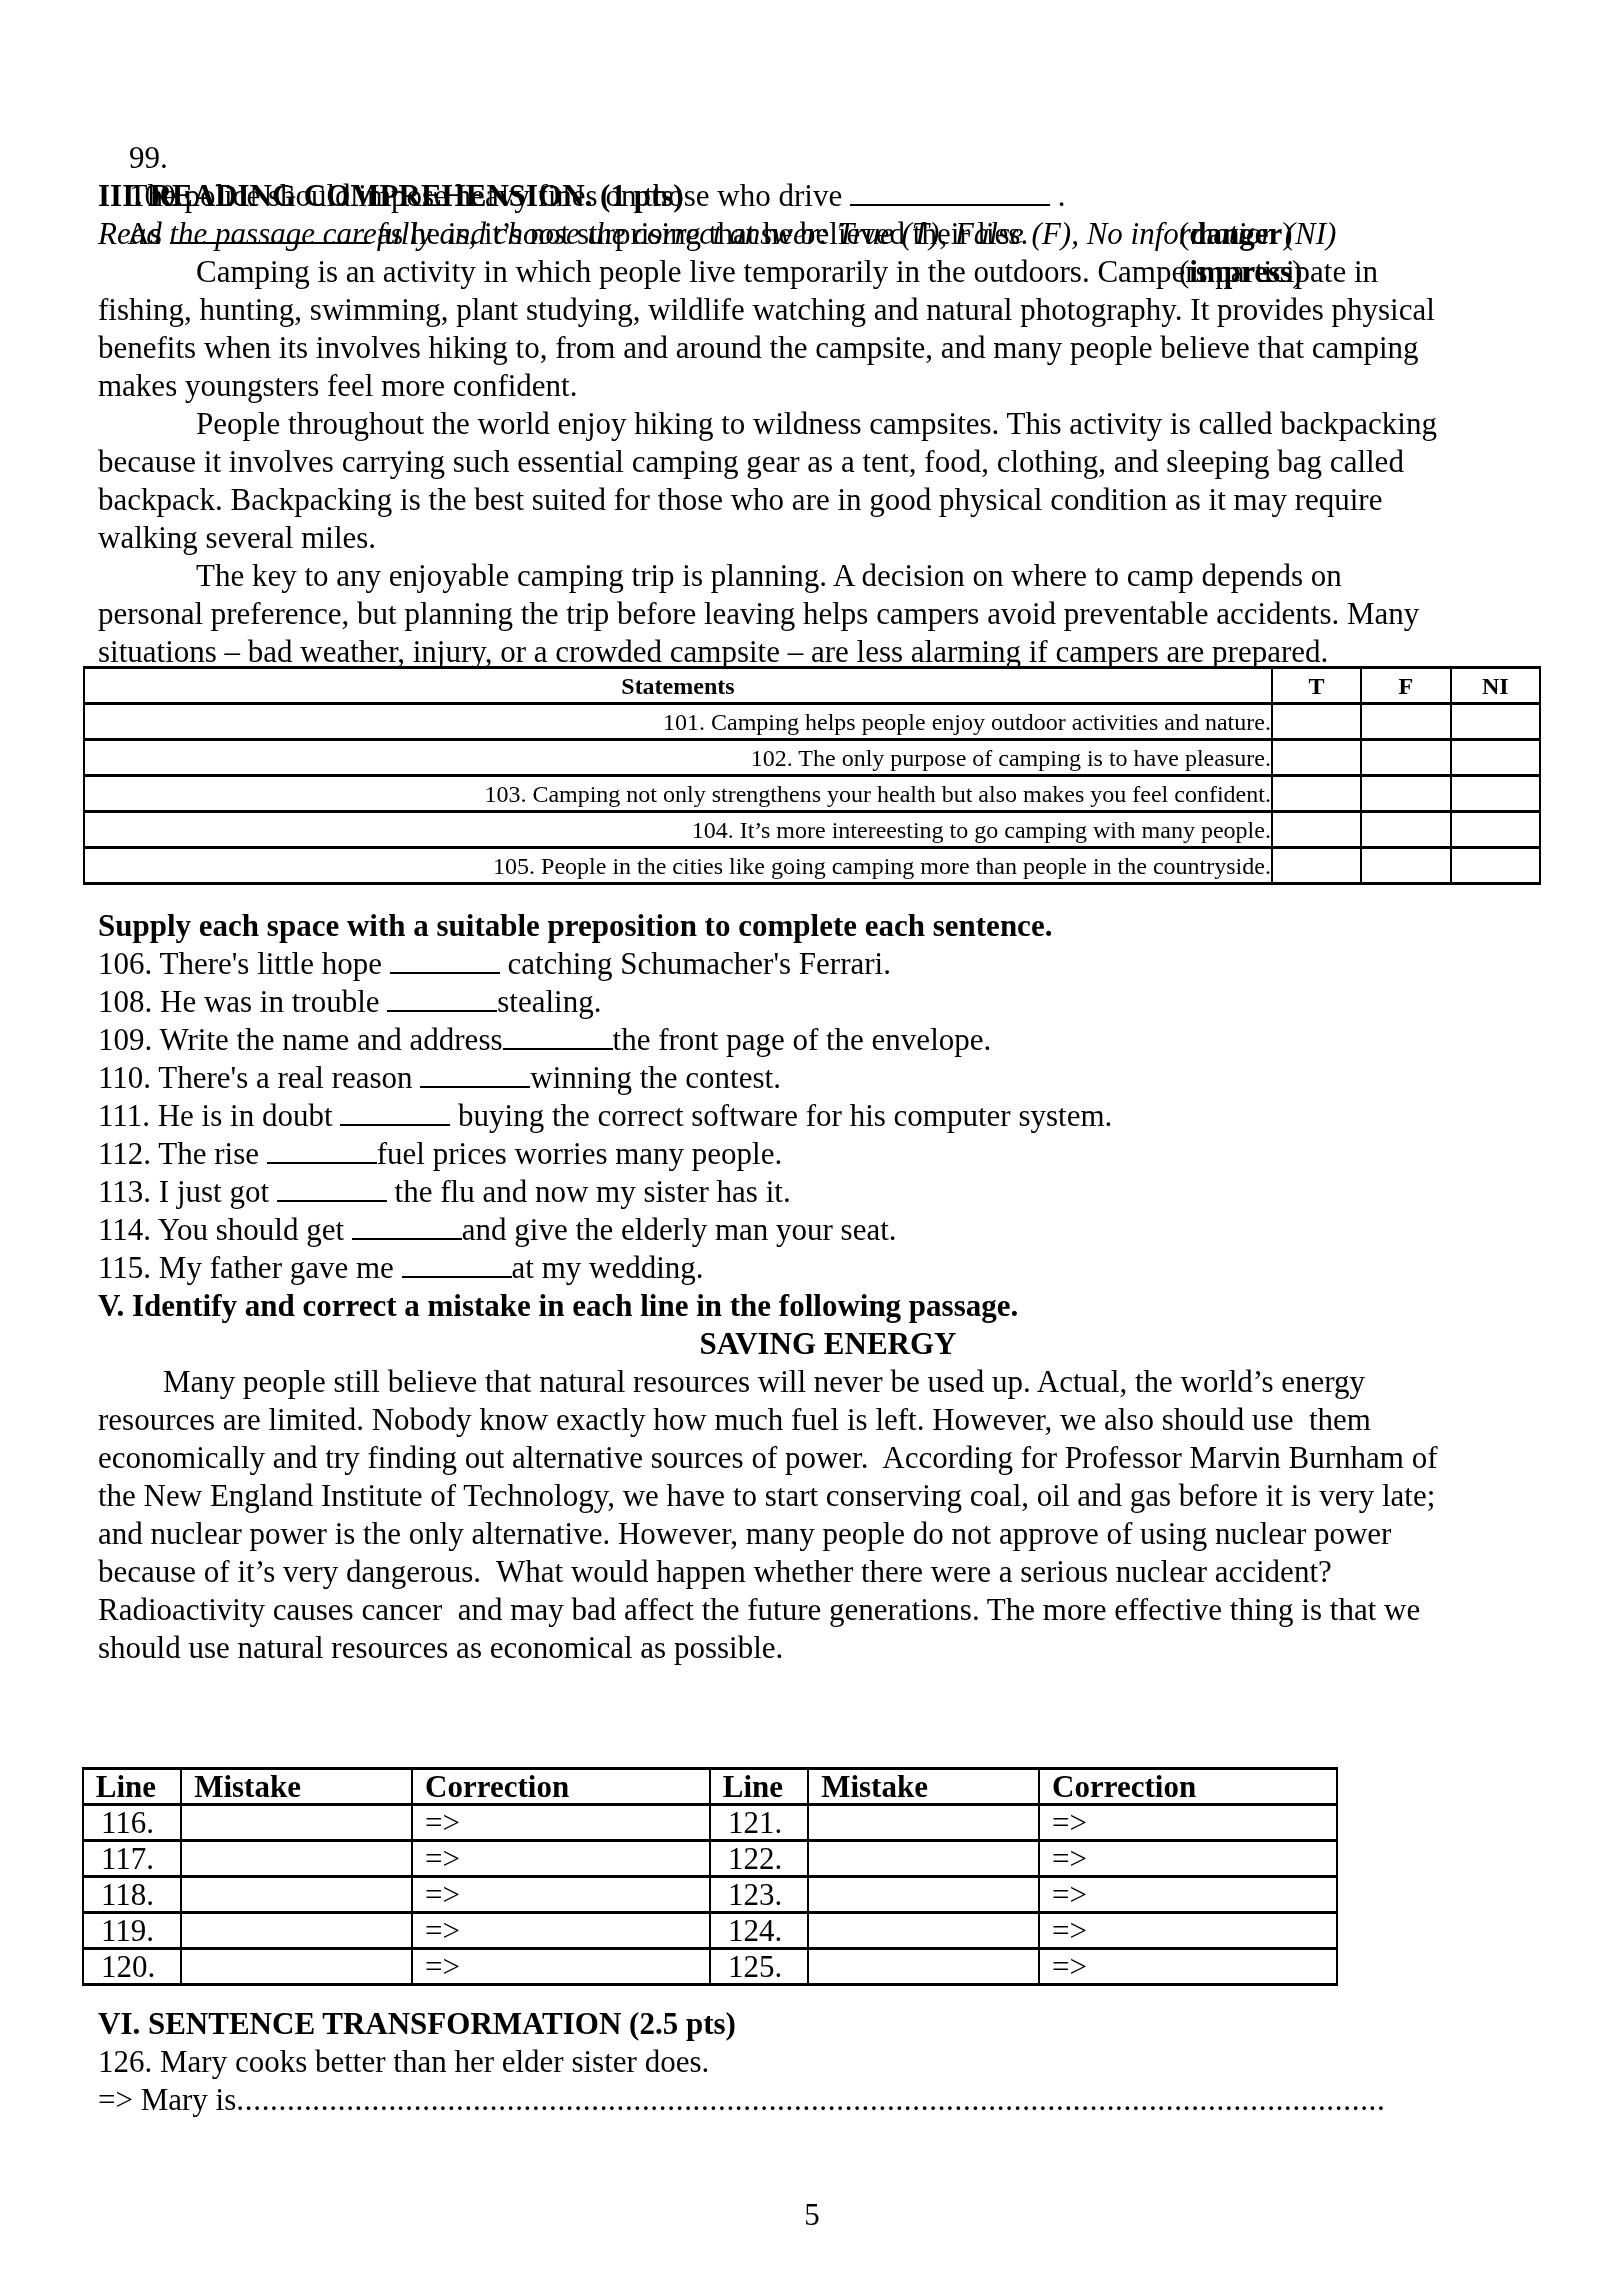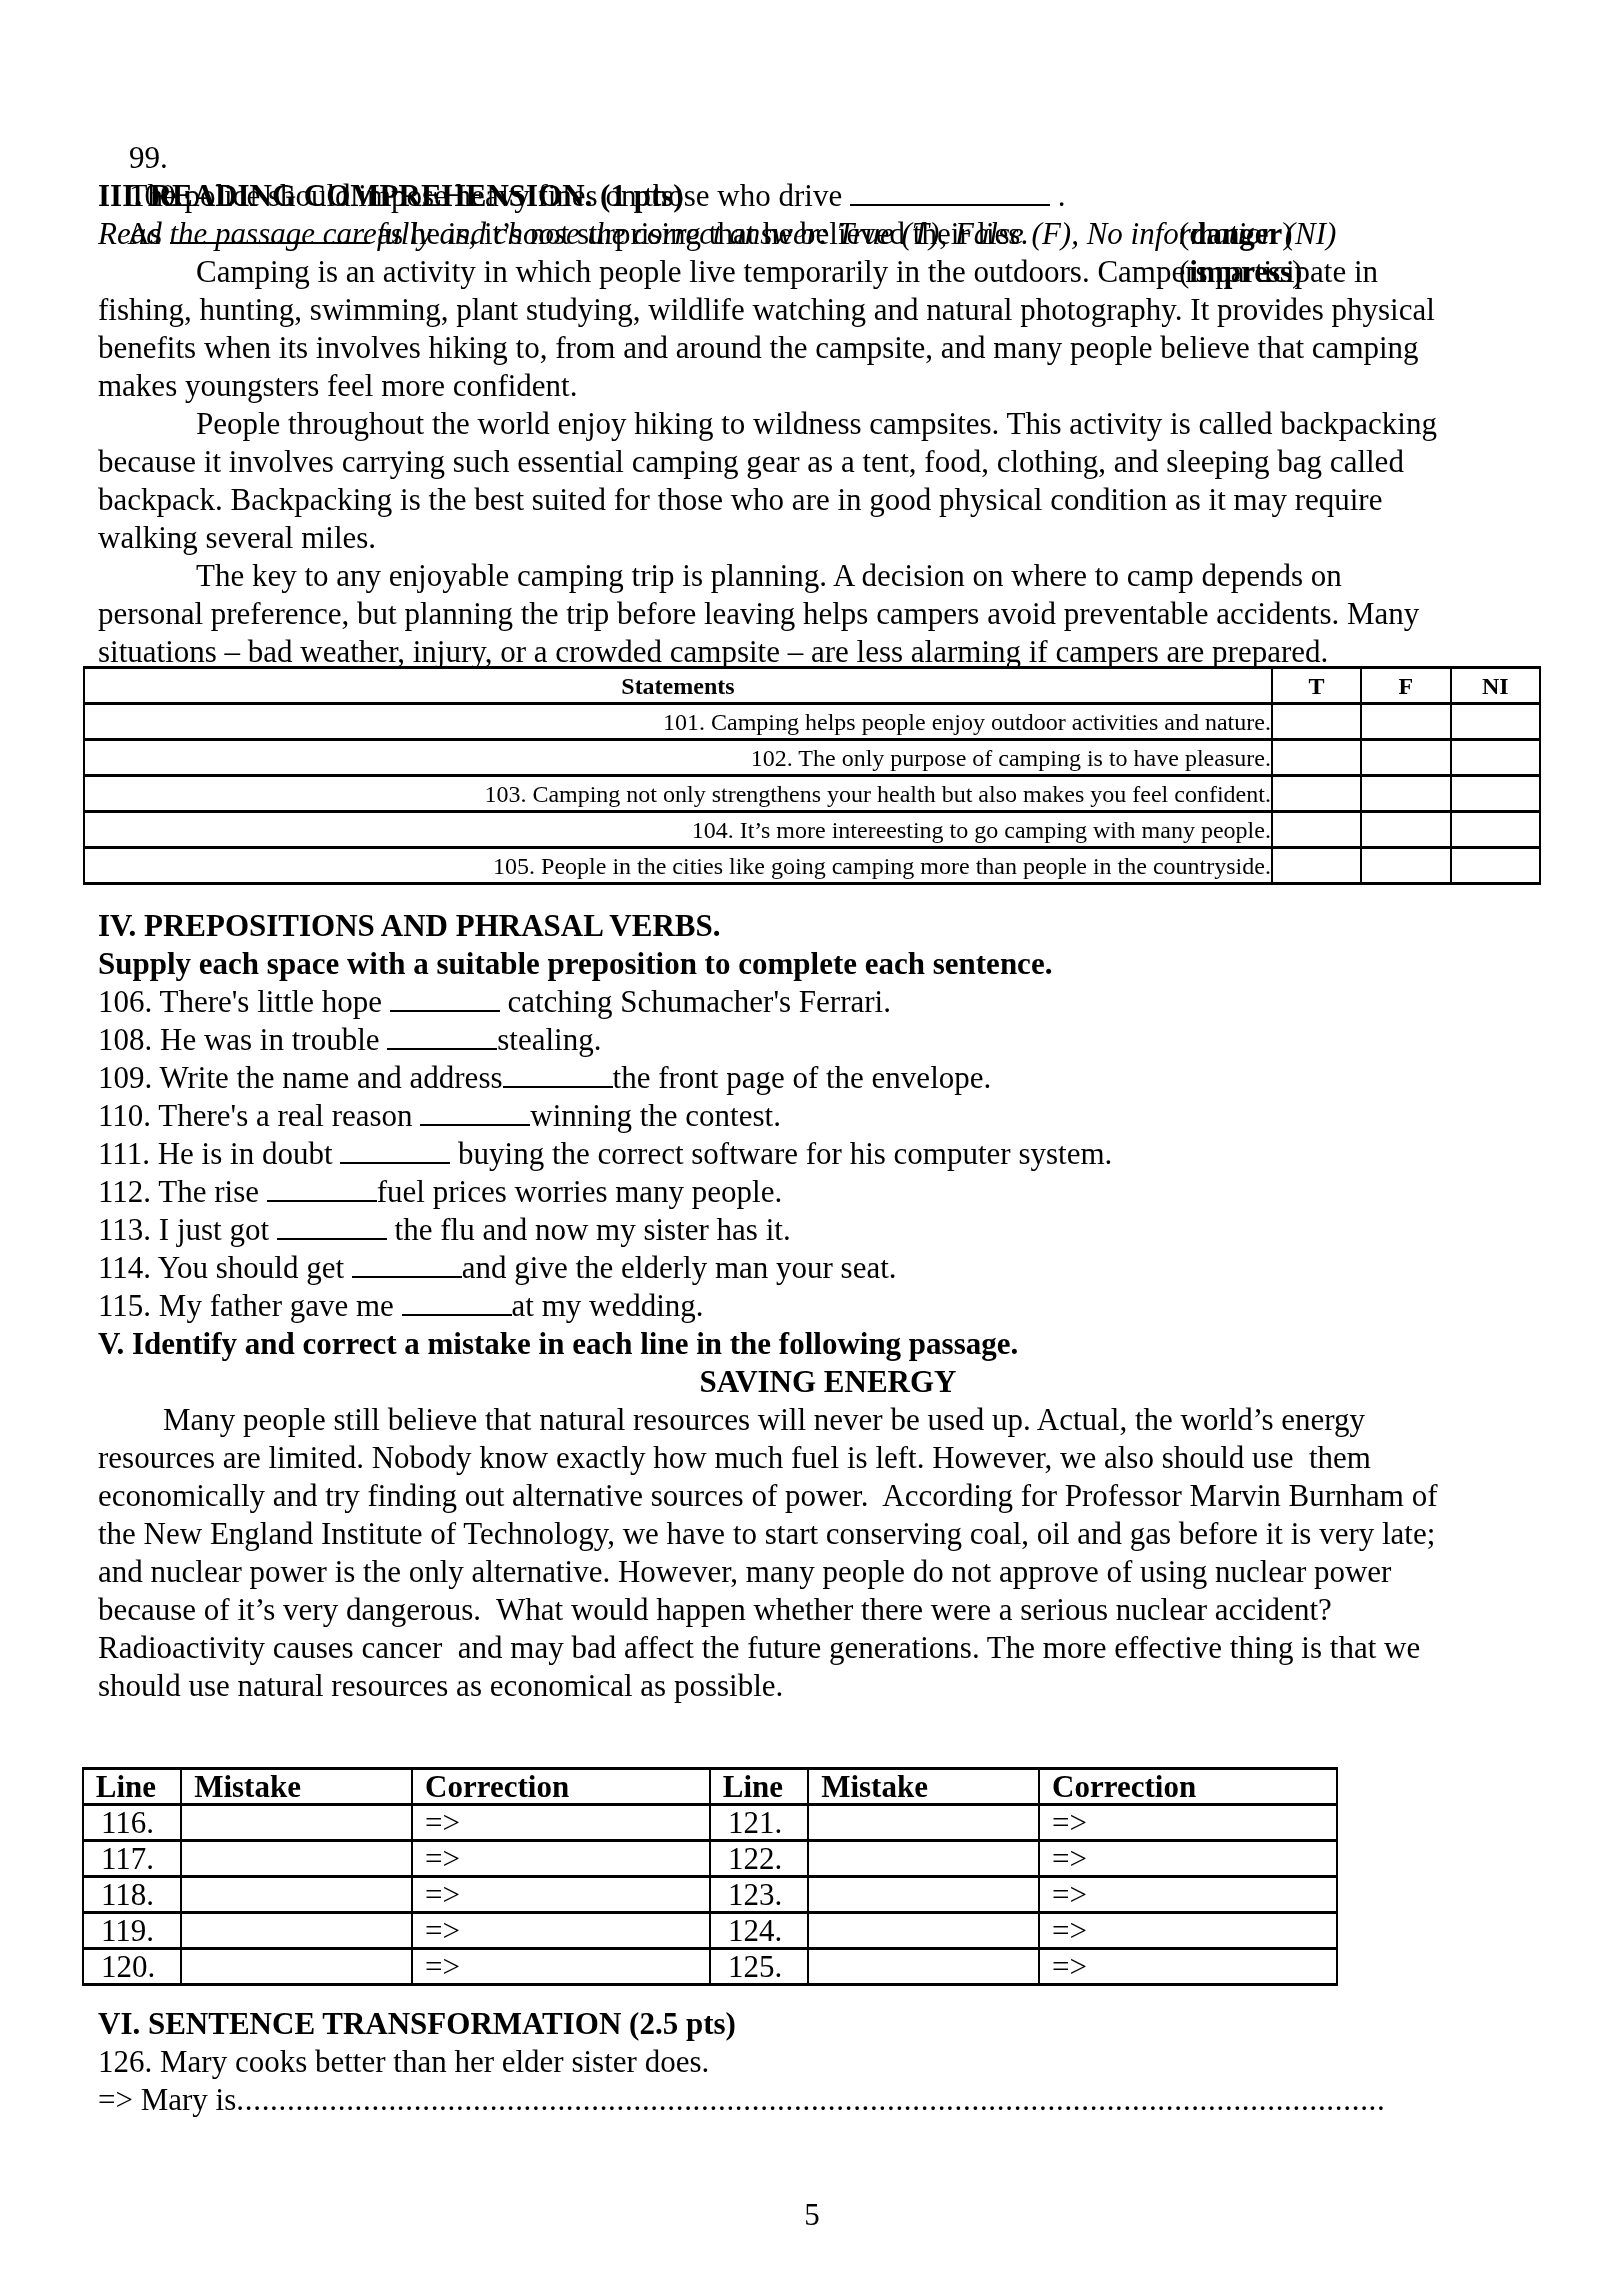--- a/index.html
+++ b/index.html
@@ -119,21 +119,20 @@
   <tr>
     <td>105. People in the cities like going camping more than people in the countryside.</td>
     <td></td>
     <td></td>
     <td></td>
   </tr>
 </tbody>
   </table>
 
 <div class="page" style="top:907px;">
-  <div class="line b">IV. PREPOSITIONS AND PHRASAL VERBS.</div>
   <div class="line b">Supply each space with a suitable preposition to complete each sentence.</div>
 
   <div class="line"><span>106.</span> <span>There's little hope </span><span class="blank short"></span><span> catching Schumacher's Ferrari.</span></div>
   <div class="line"><span>108.</span> <span>He was in trouble </span><span class="blank short"></span><span>stealing.</span></div>
   <div class="line"><span>109.</span> <span>Write the name and address</span><span class="blank short"></span><span>the front page of the envelope.</span></div>
   <div class="line"><span>110.</span> <span>There's a real reason </span><span class="blank short"></span><span>winning the contest.</span></div>
   <div class="line"><span>111.</span> <span>He is in doubt </span><span class="blank short"></span><span> buying the correct software for his computer system.</span></div>
   <div class="line"><span>112.</span> <span>The rise </span><span class="blank short"></span><span>fuel prices worries many people.</span></div>
   <div class="line"><span>113.</span> <span>I just got </span><span class="blank short"></span><span> the flu and now my sister has it.</span></div>
   <div class="line"><span>114.</span> <span>You should get </span><span class="blank short"></span><span>and give the elderly man your seat.</span></div>

